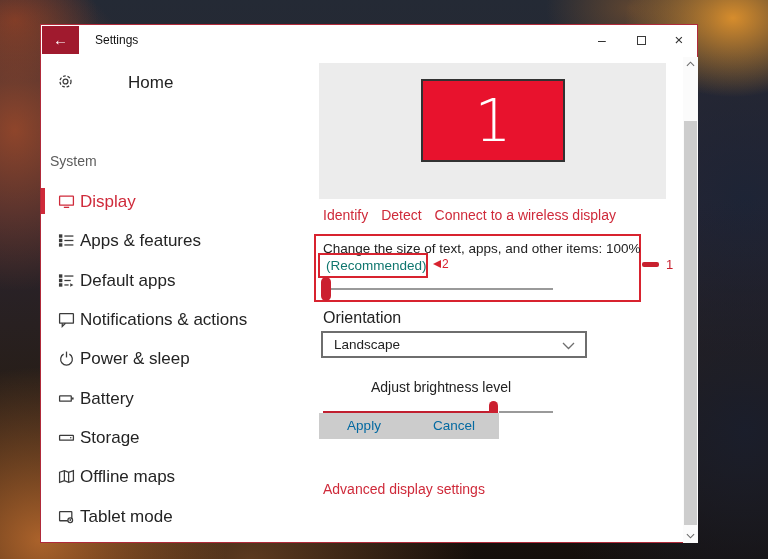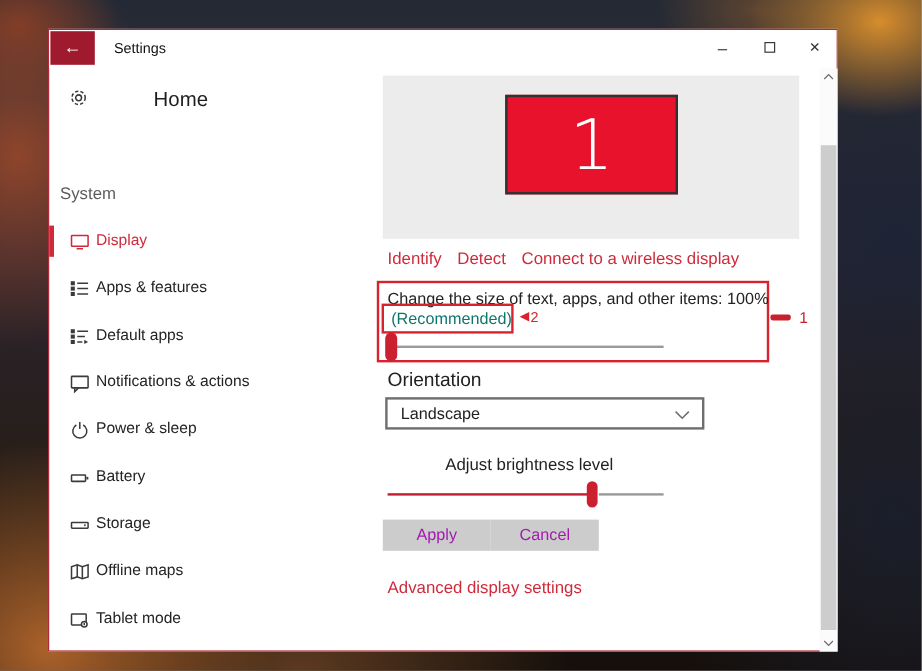--- a/index.html
+++ b/index.html
@@ -44,21 +44,21 @@
   }
   .search-box input {
     position:absolute; left:0; top:0; width:100%; height:100%; border:0; outline:none;
     padding:0 28px 0 10px; font-size:13px; color:#333; font-family:"Liberation Sans",sans-serif;
   }
   .search-box input::placeholder { color:#6e6e6e; opacity:1; }
   .search-ic { position:absolute; right:8px; top:5px; }
   .section-hdr { position:absolute; left:9px; top:128px; font-size:14px; color:#5c5c5c; }
   .nav-item { position:absolute; left:0; width:262px; height:39px; cursor:default; }
   .nav-item .ic { position:absolute; left:17px; top:11px; }
-  .nav-item .lbl { position:absolute; left:39px; top:10px; font-size:13px; color:#242424; white-space:nowrap; }
+  .nav-item .lbl { position:absolute; left:39px; top:10px; font-size:17px; color:#242424; white-space:nowrap; }
   .nav-item.sel .lbl { color:#cf2a3a; }
   .sel-bar { position:absolute; left:0; top:163px; width:4px; height:26px; background:#cf2a3a; }
   
   .preview { position:absolute; left:278px; top:38px; width:347px; height:136px; background:#ececec; }
   .monitor {
     position:absolute; left:102px; top:16px; width:144px; height:83px;
     background:#e8122d; border:2px solid #323232; color:#fff;
     display:flex; align-items:center; justify-content:center;
     font-size:58px; font-weight:200; font-family:"DejaVu Sans",sans-serif;
   }
@@ -85,22 +85,22 @@
     border:2px solid #6e6e6e; background:#fff; font-size:13.5px; color:#222;
   }
   .dropdown .val { position:absolute; left:11px; top:4px; }
   .dropdown .chev { position:absolute; right:10px; top:9px; }
   .bright-lbl { position:absolute; left:282px; top:354px; font-size:14px; color:#222;margin-left:48px; }
   .bright-slider { left:282px; top:376px; width:230px; height:22px; }
   .bright-slider .fill { left:0; width:168px; top:10px; }
   .bright-slider .track { left:176px; right:0; top:10px; }
   .bright-slider .thumb { left:166px; width:9px; height:22px; border-radius:4.5px; }
   .btn {
-    position:absolute; top:408px; width:90px; height:26px; background:#cccccc;
-    color:#a21caf; font-size:13.5px; text-align:center; line-height:26px;
+    position:absolute; top:388px; width:90px; height:26px; background:#cccccc;
+    color:#0369a1; font-size:13.5px; text-align:center; line-height:26px;
   }
   .btn-apply { left:278px; }
   .btn-cancel { left:368px; }
   .adv-link { position:absolute; left:282px; top:456px; font-size:14px; color:#cf2a3a; white-space:nowrap; }
   
   .scrollbar { position:absolute; left:642px; top:32px; width:15px; height:486px; background:#fbfbfb; }
   .sb-arrow { position:absolute; left:0; width:15px; height:14px; display:flex; align-items:center; justify-content:center; }
   .sb-up { top:0; }
   .sb-down { bottom:0; }
   .sb-thumb { position:absolute; left:1px; top:64px; width:13px; height:404px; background:#cdcdcd; }

